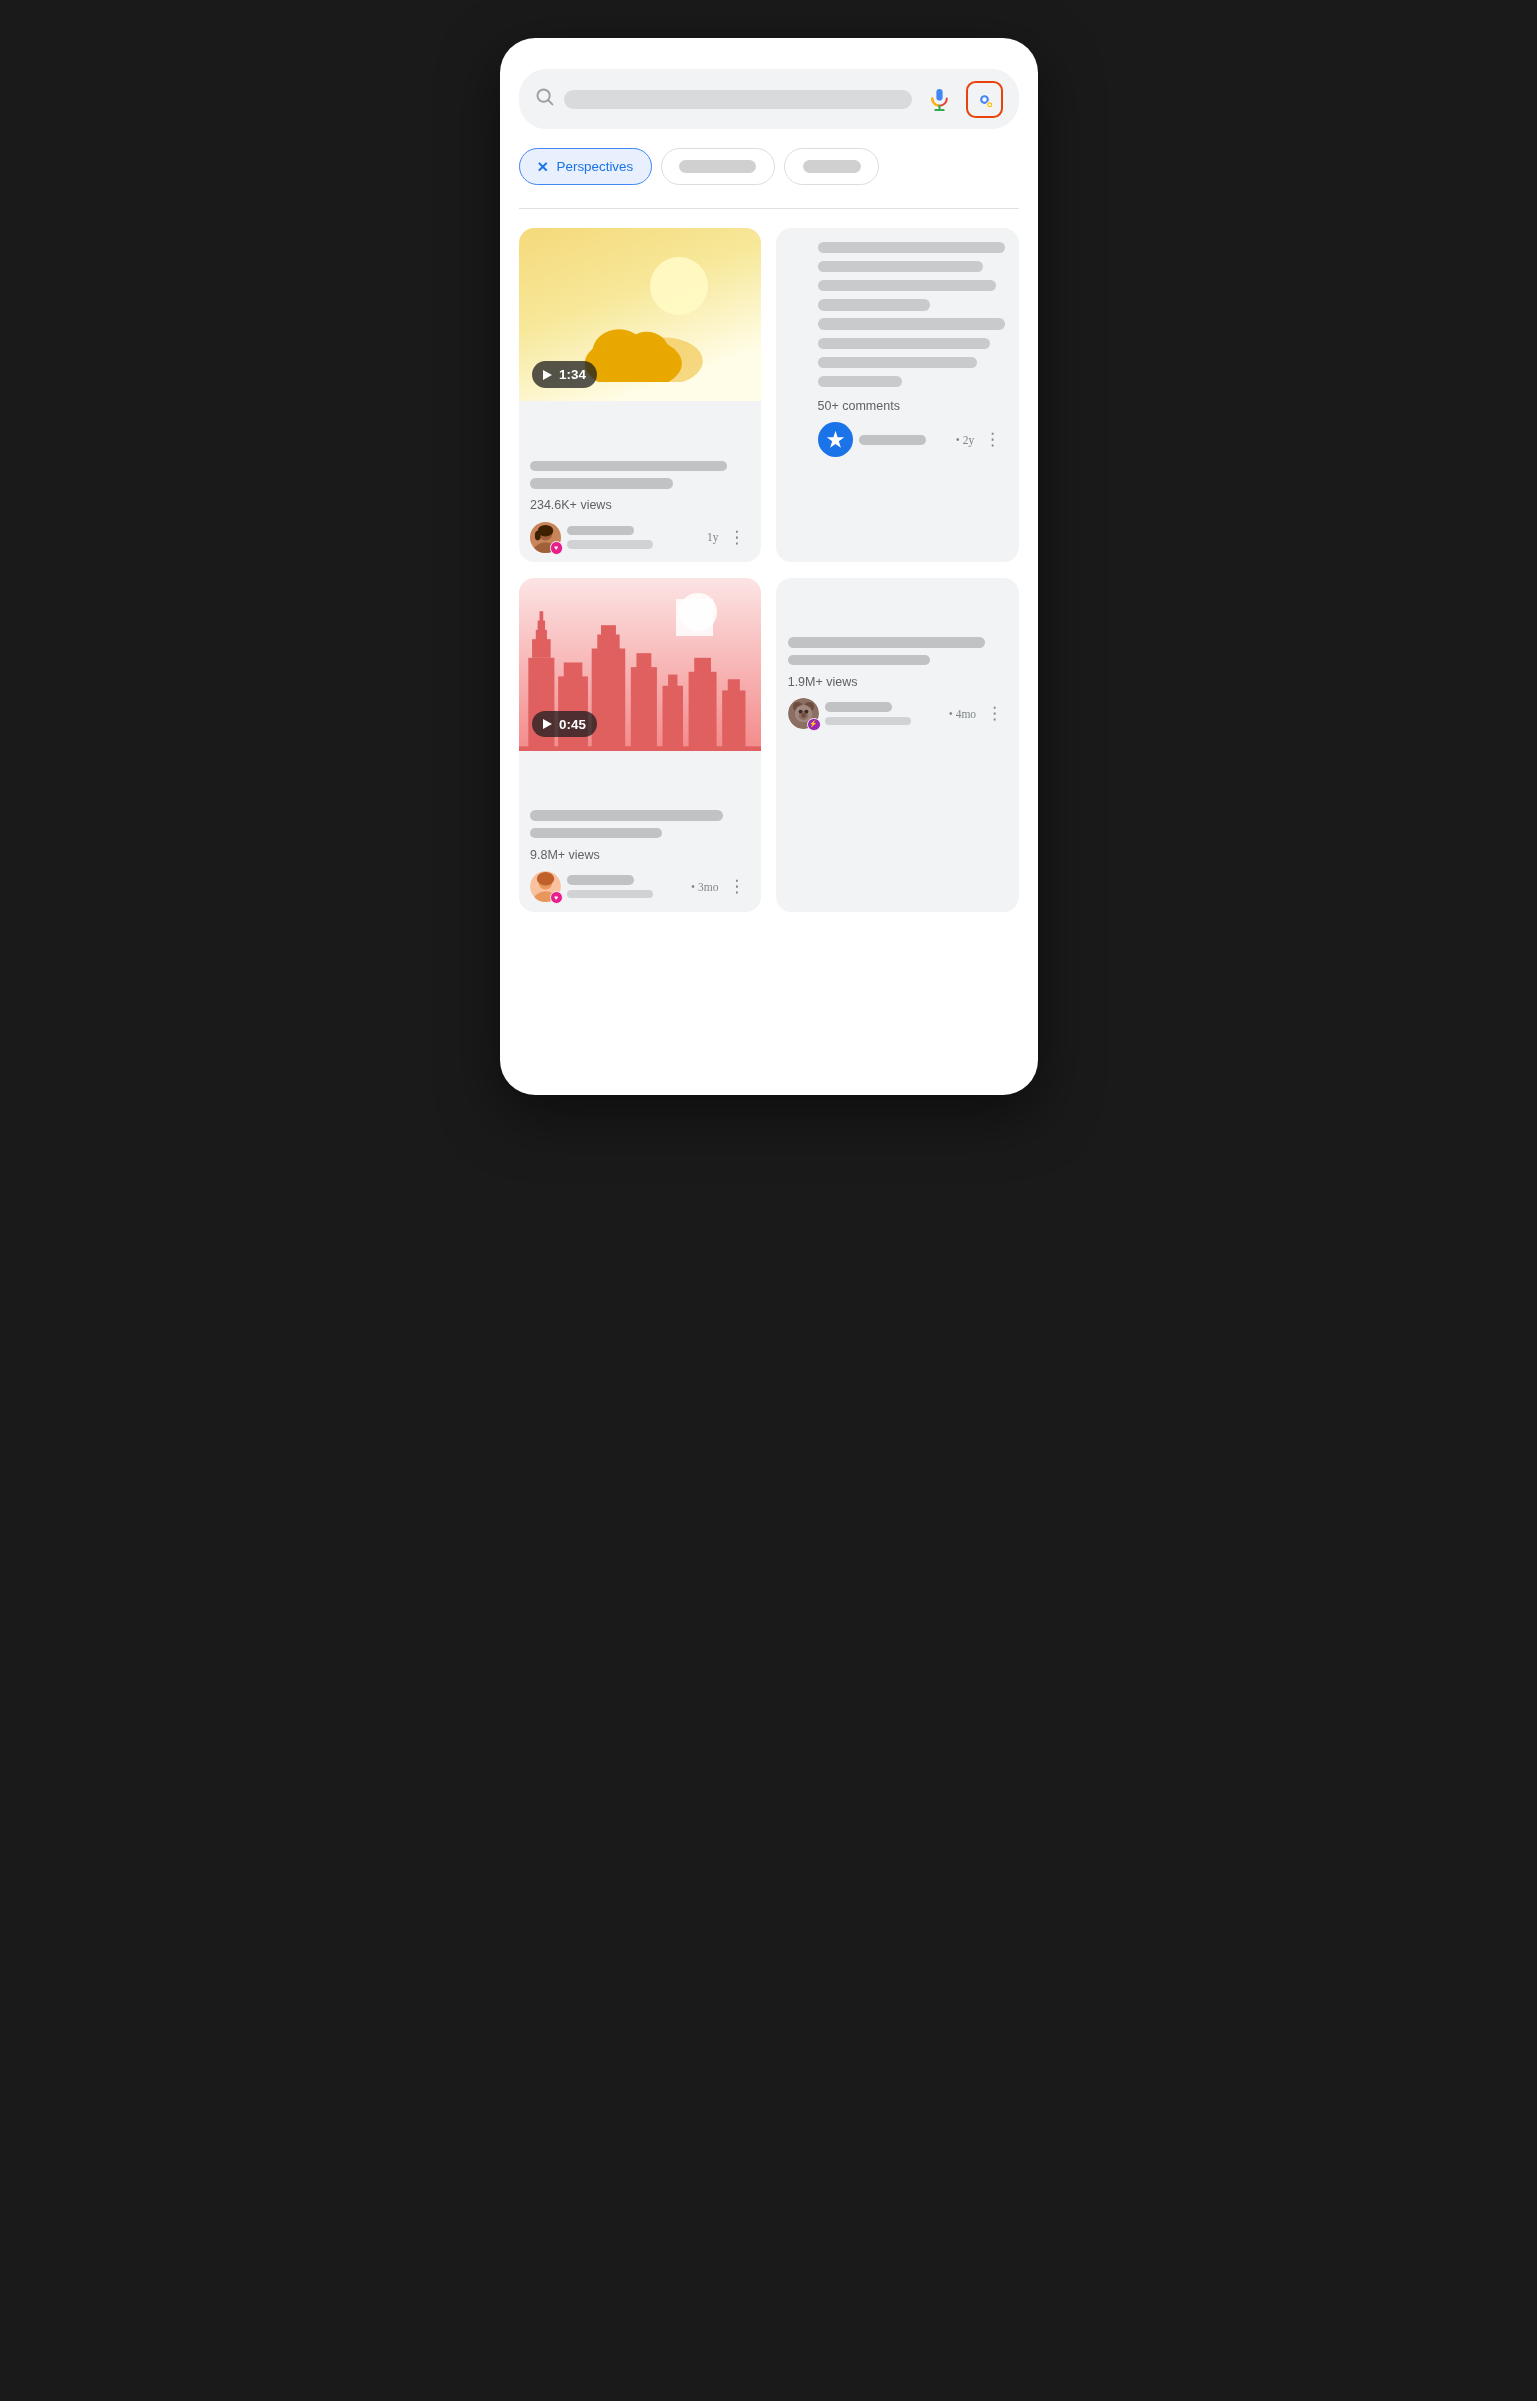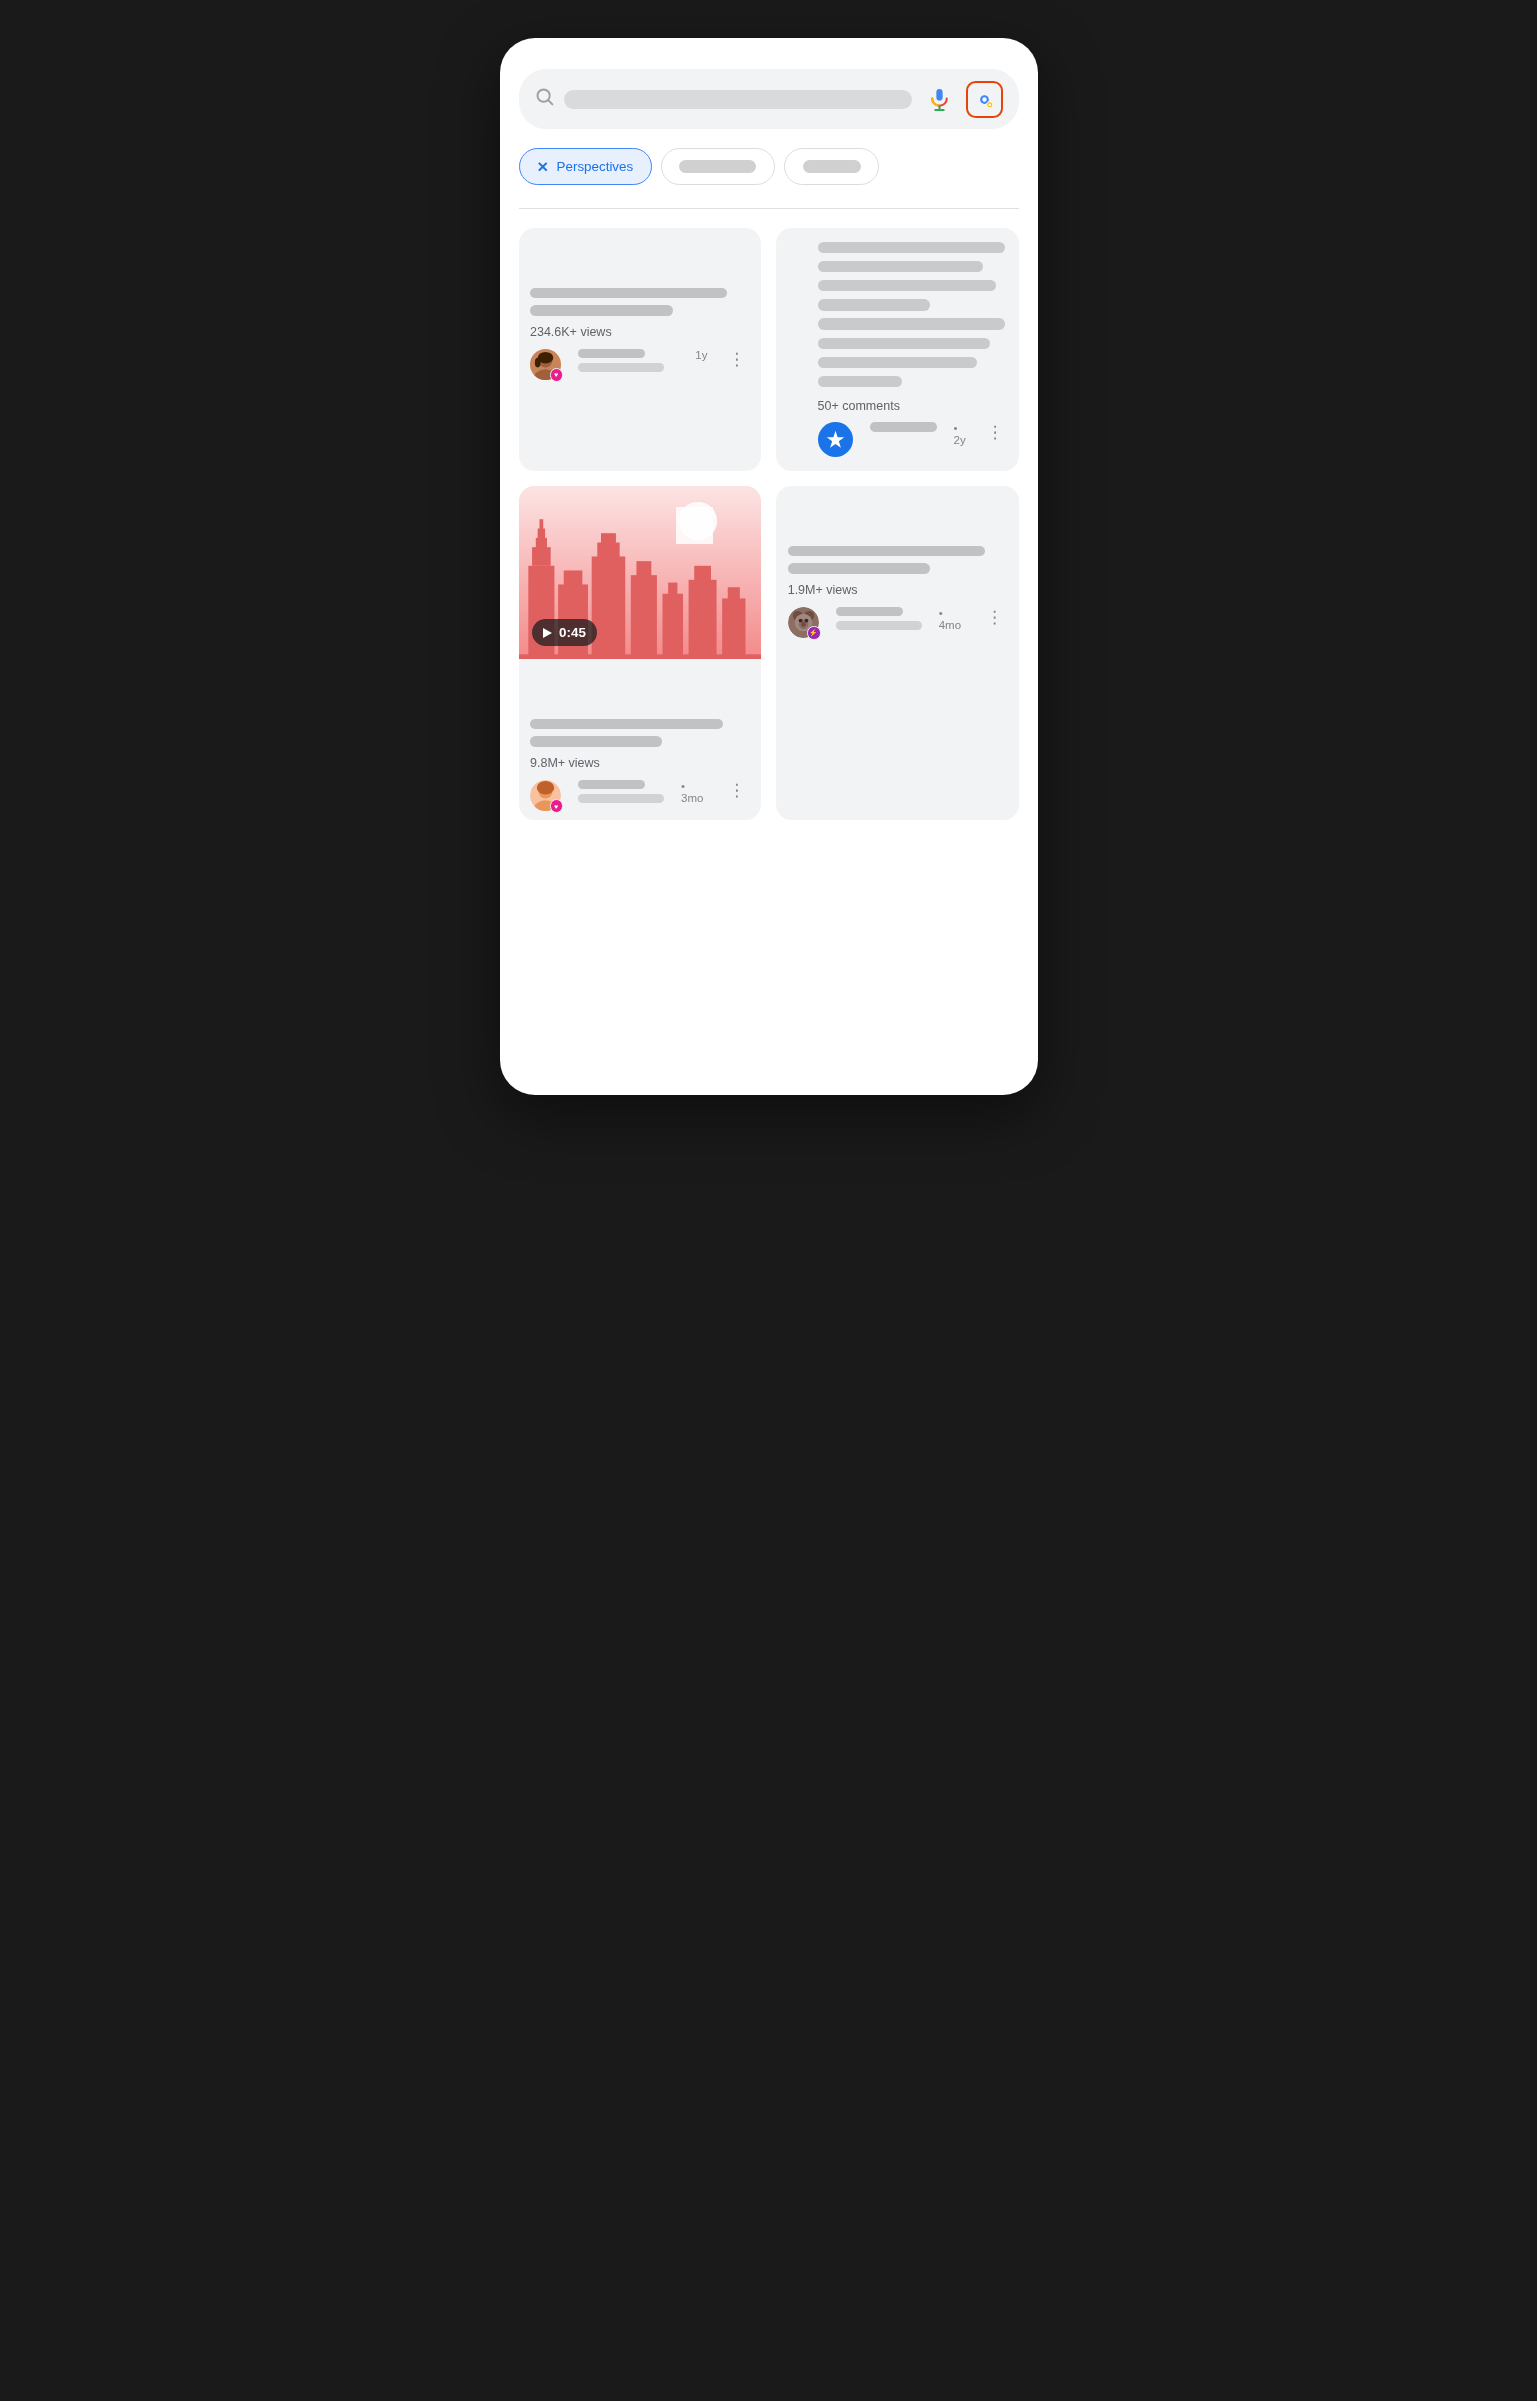--- a/index.html
+++ b/index.html
@@ -236,22 +236,23 @@
       background: #c0c2c4;
       border-radius: 5.8px;
     }
     .card-stats {
       font-size: 12.5px;
       color: #5f6368;
       margin-bottom: 9.6px;
     }
     .card-footer {
       display: flex;
-      align-items: flex-start;
-      gap: 17px;
+      align-items: center;
+      gap: 6px;
+      font-family: Liberation Serif, serif;
     }
     .avatar {
       width: 31px;
       height: 31px;
       border-radius: 50%;
       flex-shrink: 0;
       position: relative;
     }
     .avatar-badge {
       position: absolute;
@@ -369,20 +370,38 @@
     <div class="filter-chip">
       <div class="chip-placeholder-2"></div>
     </div>
   </div>
 
   <div class="divider"></div>
 
   <div class="cards-grid">
 
     <div class="card">
+      <div class="card-thumb thumb-sunny">
+
+        <div class="sun-circle"></div>
+
+        <svg class="cloud-shape" viewBox="0 0 160 80">
+
+          <ellipse cx="110" cy="55" rx="45" ry="28" fill="#f0c040" opacity="0.6"></ellipse>
+
+          <ellipse cx="72" cy="58" rx="58" ry="32" fill="#e8a800"></ellipse>
+          <ellipse cx="55" cy="45" rx="32" ry="28" fill="#e8a800"></ellipse>
+          <ellipse cx="88" cy="42" rx="26" ry="22" fill="#e8a800"></ellipse>
+        </svg>
+
+        <div class="play-badge">
+          <div class="play-triangle"></div>
+          <span>1:34</span>
+        </div>
+      </div>
       <div class="card-body">
         <div class="card-title-lines">
           <div class="card-title-line" style="width:90%;"></div>
           <div class="card-title-line" style="width:65%;"></div>
         </div>
         <div class="card-stats">234.6K+ views</div>
         <div class="card-footer">
 
           <div class="avatar" style="background:#e8a87c; overflow:visible;">
             <svg width="31" height="31" viewBox="0 0 32 32" style="border-radius:50%;overflow:hidden;">

